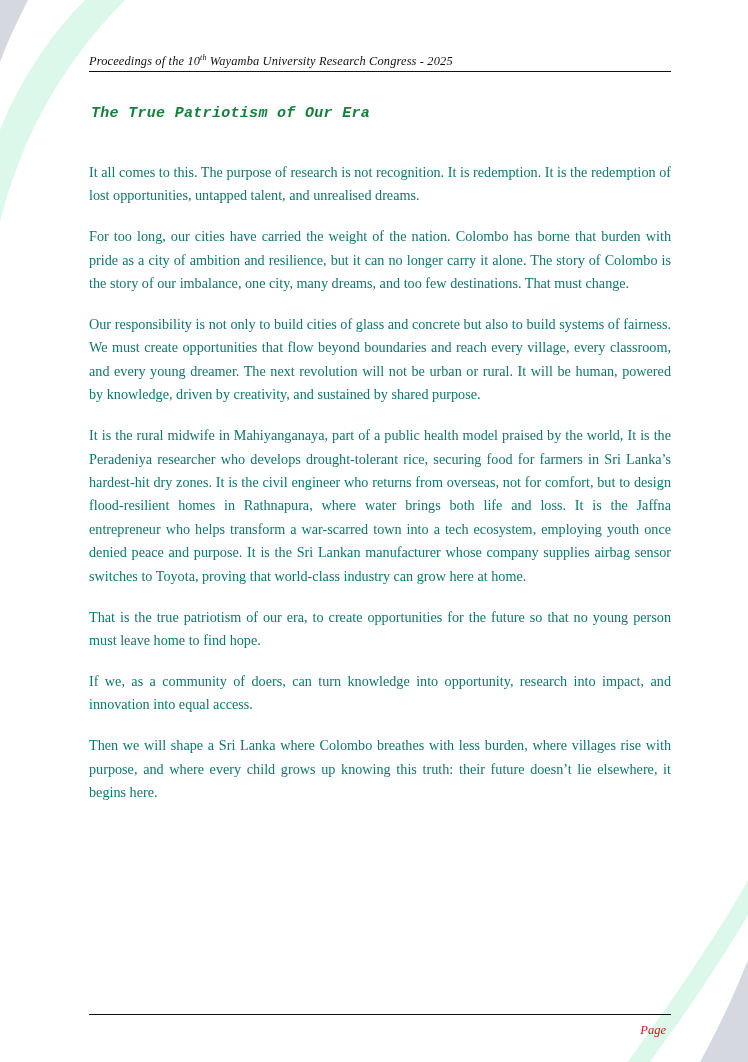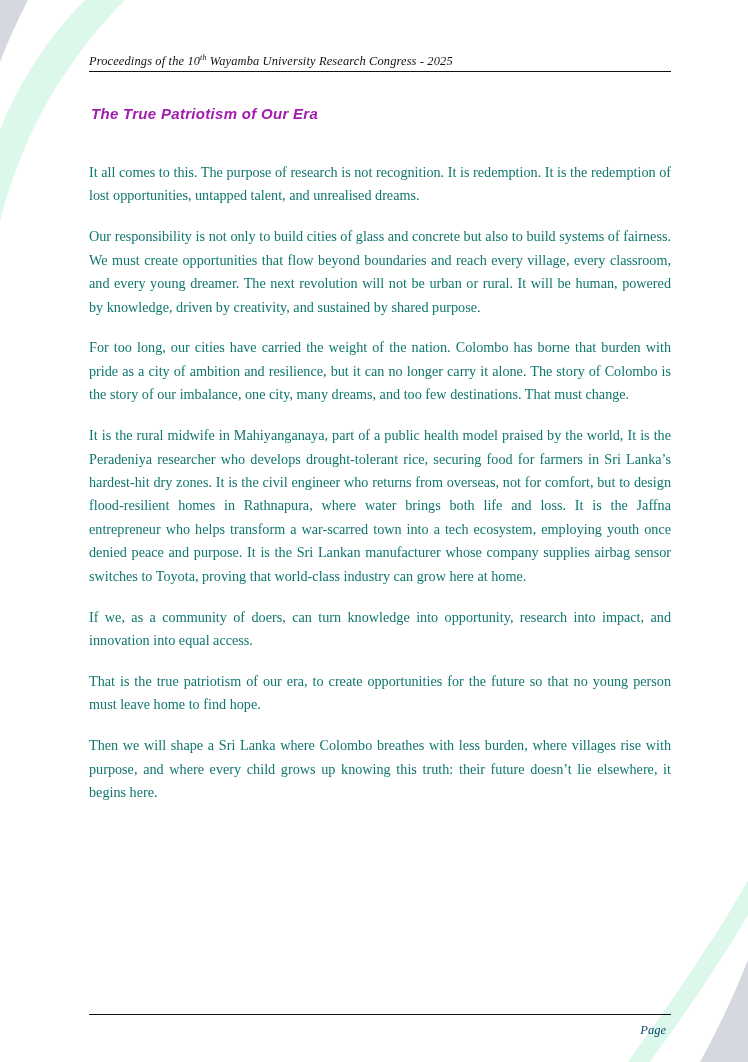--- a/index.html
+++ b/index.html
@@ -54,26 +54,26 @@
       left: 0;
       top: 55px;
       width: 582px;
       height: 0;
       border-top: 1.6px solid #111;
     }
     .title {
       position: absolute;
       left: 2px;
       top: 89px;
-      font-family: Liberation Sans, sans-serif;
+      font-family: Liberation Mono, monospace;
       font-weight: bold;
       font-style: italic;
       font-size: 15px;
       letter-spacing: 0.3px;
-      color: #a21caf;
+      color: #15803d;
       white-space: nowrap;
     }
     .body-text {
       position: absolute;
       left: 0;
       top: 145px;
       width: 582px;
     }
     .para {
       font-family: "Liberation Serif", "DejaVu Serif", serif;
@@ -91,21 +91,21 @@
       height: 0;
       border-top: 1.6px solid #111;
     }
     .footer-page {
       position: absolute;
       right: 5px;
       top: 1007px;
       font-family: "Liberation Serif", "DejaVu Serif", serif;
       font-style: italic;
       font-size: 12.5px;
-      color: #0c4a6e;
+      color: #b91c1c;
     }
   </style>
 </head>
 <body>
 
 <svg class="deco" viewBox="0 0 748 1062" xmlns="http://www.w3.org/2000/svg">
 
   <path d="M0,0 L28,0 C18,20 8,40 0,62 Z" fill="#d5d8df"></path>
 
   <path d="M85,0 L125,0 C85,40 45,95 20,160 C10,185 4,205 0,222 L0,130 C20,80 50,35 85,0 Z" fill="#dcf8ea"></path>
@@ -117,24 +117,24 @@
 
 <div class="page">
 
   <div class="running-header"><span>Proceedings of the 10</span><sup>th</sup><span> Wayamba University Research Congress - 2025</span></div>
   <div class="header-rule"></div>
 
   <div class="title">The True Patriotism of Our Era</div>
 
   <div class="body-text">
     <p class="para">It all comes to this. The purpose of research is not recognition. It is redemption. It is the redemption of lost opportunities, untapped talent, and unrealised dreams.</p>
+    <p class="para">For too long, our cities have carried the weight of the nation. Colombo has borne that burden with pride as a city of ambition and resilience, but it can no longer carry it alone. The story of Colombo is the story of our imbalance, one city, many dreams, and too few destinations. That must change.</p>
     <p class="para">Our responsibility is not only to build cities of glass and concrete but also to build systems of fairness. We must create opportunities that flow beyond boundaries and reach every village, every classroom, and every young dreamer. The next revolution will not be urban or rural. It will be human, powered by knowledge, driven by creativity, and sustained by shared purpose.</p>
-    <p class="para">For too long, our cities have carried the weight of the nation. Colombo has borne that burden with pride as a city of ambition and resilience, but it can no longer carry it alone. The story of Colombo is the story of our imbalance, one city, many dreams, and too few destinations. That must change.</p>
     <p class="para">It is the rural midwife in Mahiyanganaya, part of a public health model praised by the world, It is the Peradeniya researcher who develops drought-tolerant rice, securing food for farmers in Sri Lanka’s hardest-hit dry zones. It is the civil engineer who returns from overseas, not for comfort, but to design flood-resilient homes in Rathnapura, where water brings both life and loss. It is the Jaffna entrepreneur who helps transform a war-scarred town into a tech ecosystem, employing youth once denied peace and purpose. It is the Sri Lankan manufacturer whose company supplies airbag sensor switches to Toyota, proving that world-class industry can grow here at home.</p>
+    <p class="para">That is the true patriotism of our era, to create opportunities for the future so that no young person must leave home to find hope.</p>
     <p class="para">If we, as a community of doers, can turn knowledge into opportunity, research into impact, and innovation into equal access.</p>
-    <p class="para">That is the true patriotism of our era, to create opportunities for the future so that no young person must leave home to find hope.</p>
     <p class="para">Then we will shape a Sri Lanka where Colombo breathes with less burden, where villages rise with purpose, and where every child grows up knowing this truth: their future doesn’t lie elsewhere, it begins here.</p>
   </div>
 
   <div class="footer-rule"></div>
   <div class="footer-page">Page</div>
 
 </div>
 
 </body></html>

